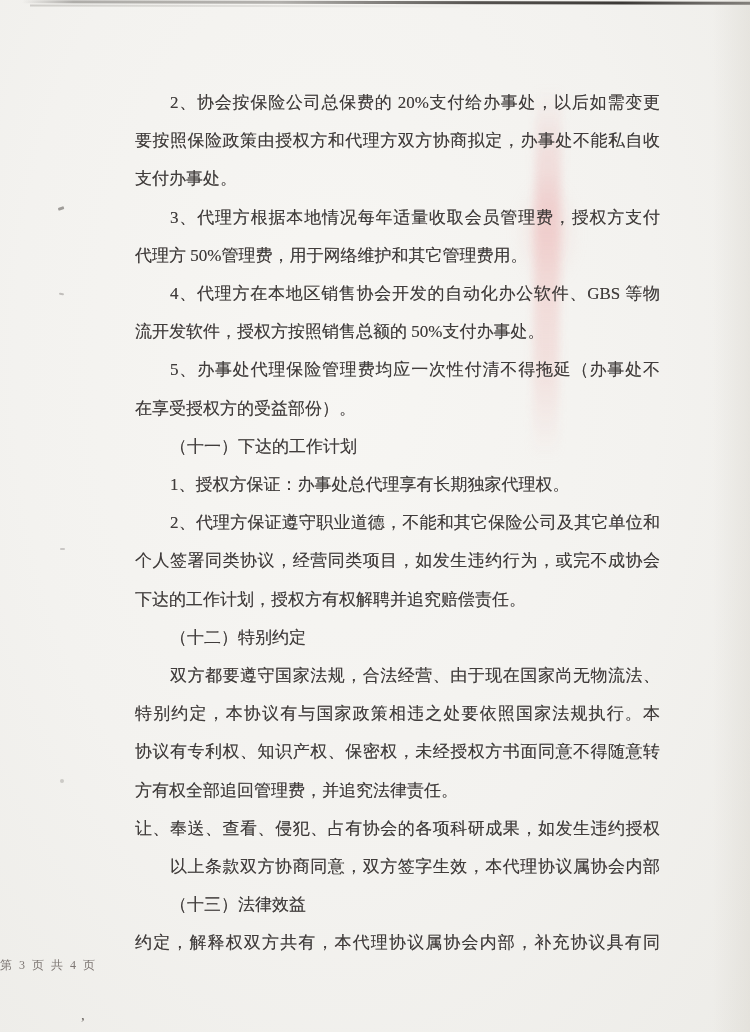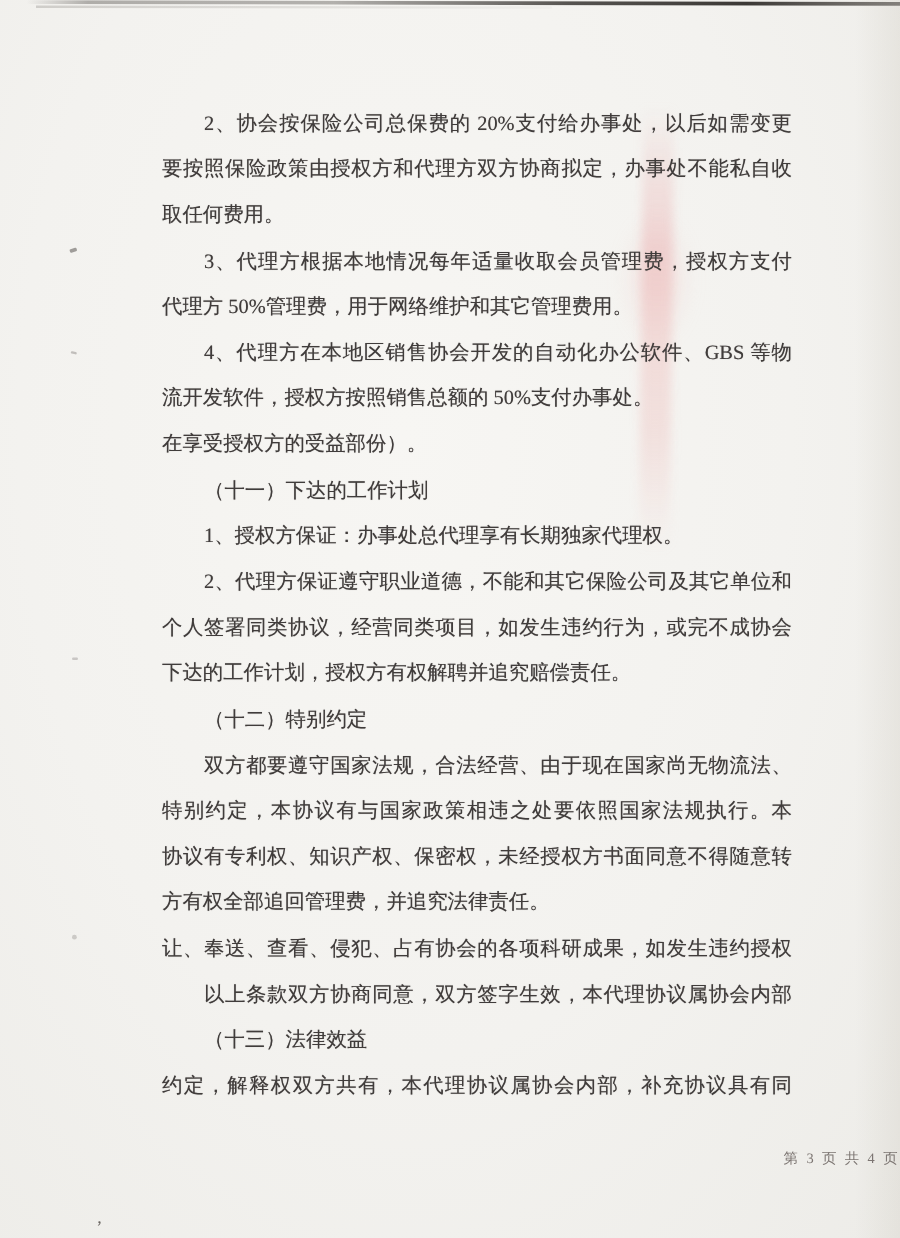--- a/index.html
+++ b/index.html
@@ -65,21 +65,21 @@
     position:absolute;left:135px;top:84px;width:525px;
     font-size:17px;line-height:38.2px;
     color:var(--ink,#403c3b);
     text-shadow:0 0 0.6px rgba(64,60,58,0.55);
   }
   .doc .ln{white-space:nowrap;text-align:left;}
   .doc .ln.full{white-space:normal;text-align:justify;text-align-last:justify;}
   .doc .ln.ind{padding-left:35px;}
   .footer{
     position:absolute;left:0;top:957px;width:100%;
-    text-align:right;
+    text-align:left;
     font-size:12px;letter-spacing:2px;
     color:var(--footer_ink,#7c7572);
   }
 </style>
 </head>
 <body>
 
 <div class="page">
 
   <div class="topline"></div>
@@ -89,25 +89,26 @@
 
   <div class="speck sp1"></div>
   <div class="speck sp2"></div>
   <div class="speck sp3"></div>
   <div class="speck sp4"></div>
   <div class="comma-mark">,</div>
 
   <div class="doc">
     <div class="ln ind full">2、协会按保险公司总保费的 20%支付给办事处，以后如需变更</div>
     <div class="ln full">要按照保险政策由授权方和代理方双方协商拟定，办事处不能私自收</div>
-    <div class="ln">取任何费用。</div>
+    <div class="ln">支付办事处。</div>
     <div class="ln ind full">3、代理方根据本地情况每年适量收取会员管理费，授权方支付</div>
     <div class="ln">代理方 50%管理费，用于网络维护和其它管理费用。</div>
     <div class="ln ind full">4、代理方在本地区销售协会开发的自动化办公软件、GBS 等物</div>
     <div class="ln">流开发软件，授权方按照销售总额的 50%支付办事处。</div>
+    <div class="ln ind full">5、办事处代理保险管理费均应一次性付清不得拖延（办事处不</div>
     <div class="ln">在享受授权方的受益部份）。</div>
     <div class="ln ind">（十一）下达的工作计划</div>
     <div class="ln ind">1、授权方保证：办事处总代理享有长期独家代理权。</div>
     <div class="ln ind full">2、代理方保证遵守职业道德，不能和其它保险公司及其它单位和</div>
     <div class="ln full">个人签署同类协议，经营同类项目，如发生违约行为，或完不成协会</div>
     <div class="ln">下达的工作计划，授权方有权解聘并追究赔偿责任。</div>
     <div class="ln ind">（十二）特别约定</div>
     <div class="ln ind full">双方都要遵守国家法规，合法经营、由于现在国家尚无物流法、</div>
     <div class="ln full">特别约定，本协议有与国家政策相违之处要依照国家法规执行。本</div>
     <div class="ln full">协议有专利权、知识产权、保密权，未经授权方书面同意不得随意转</div>

